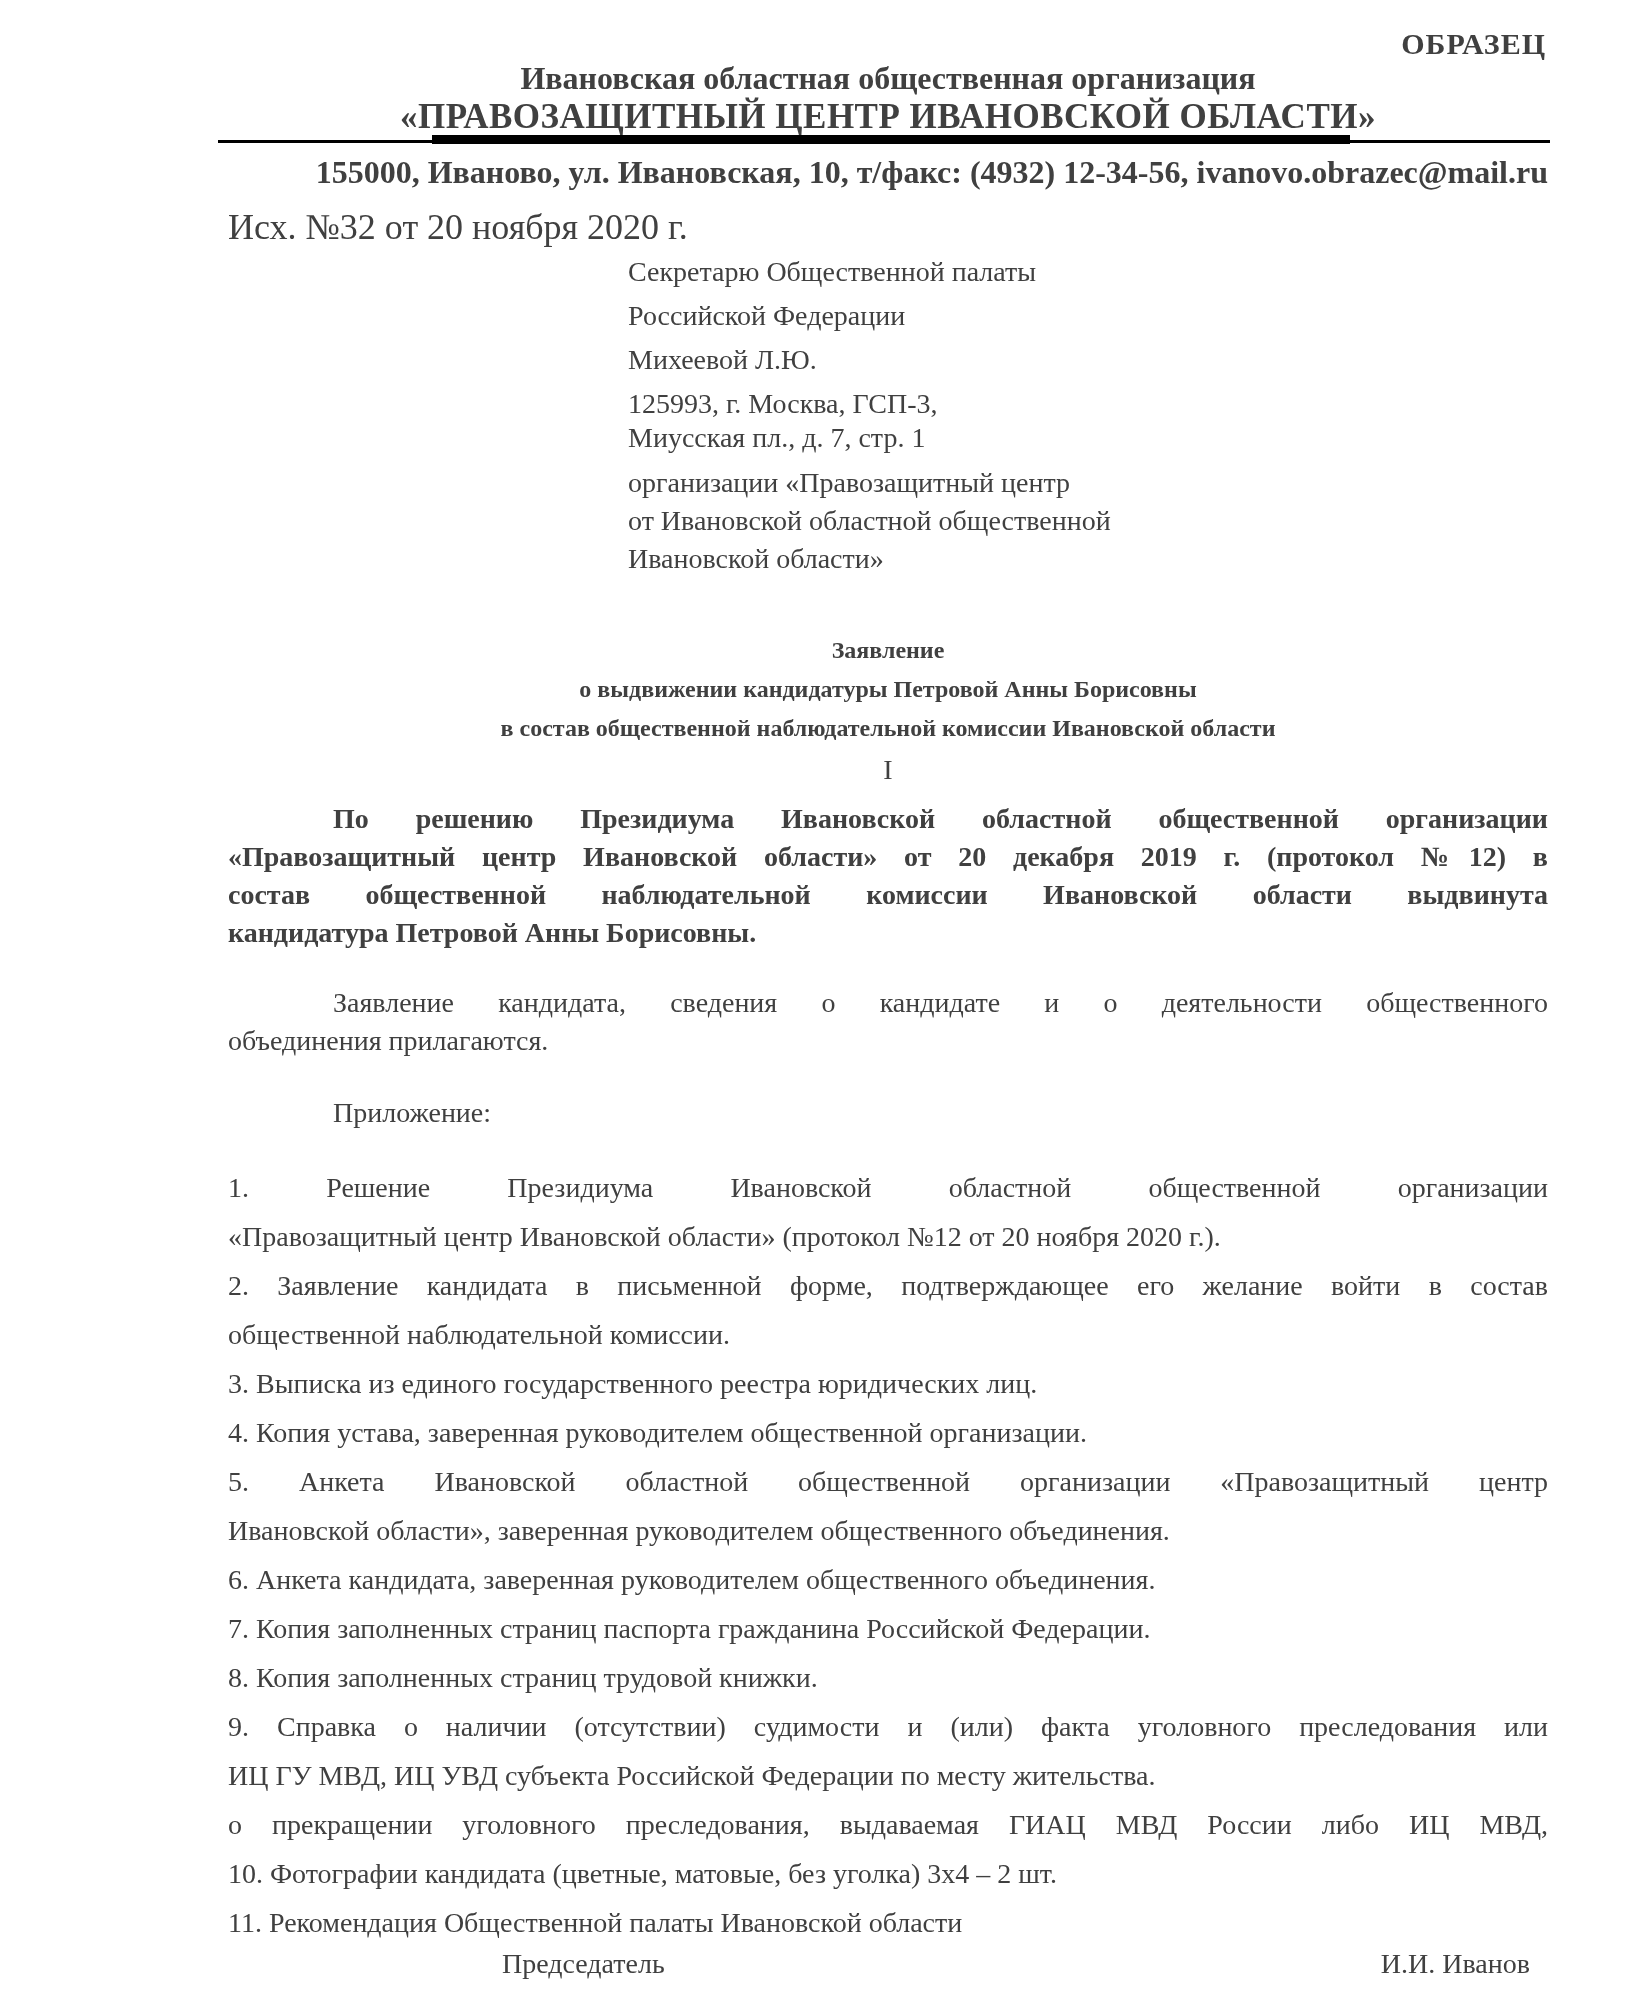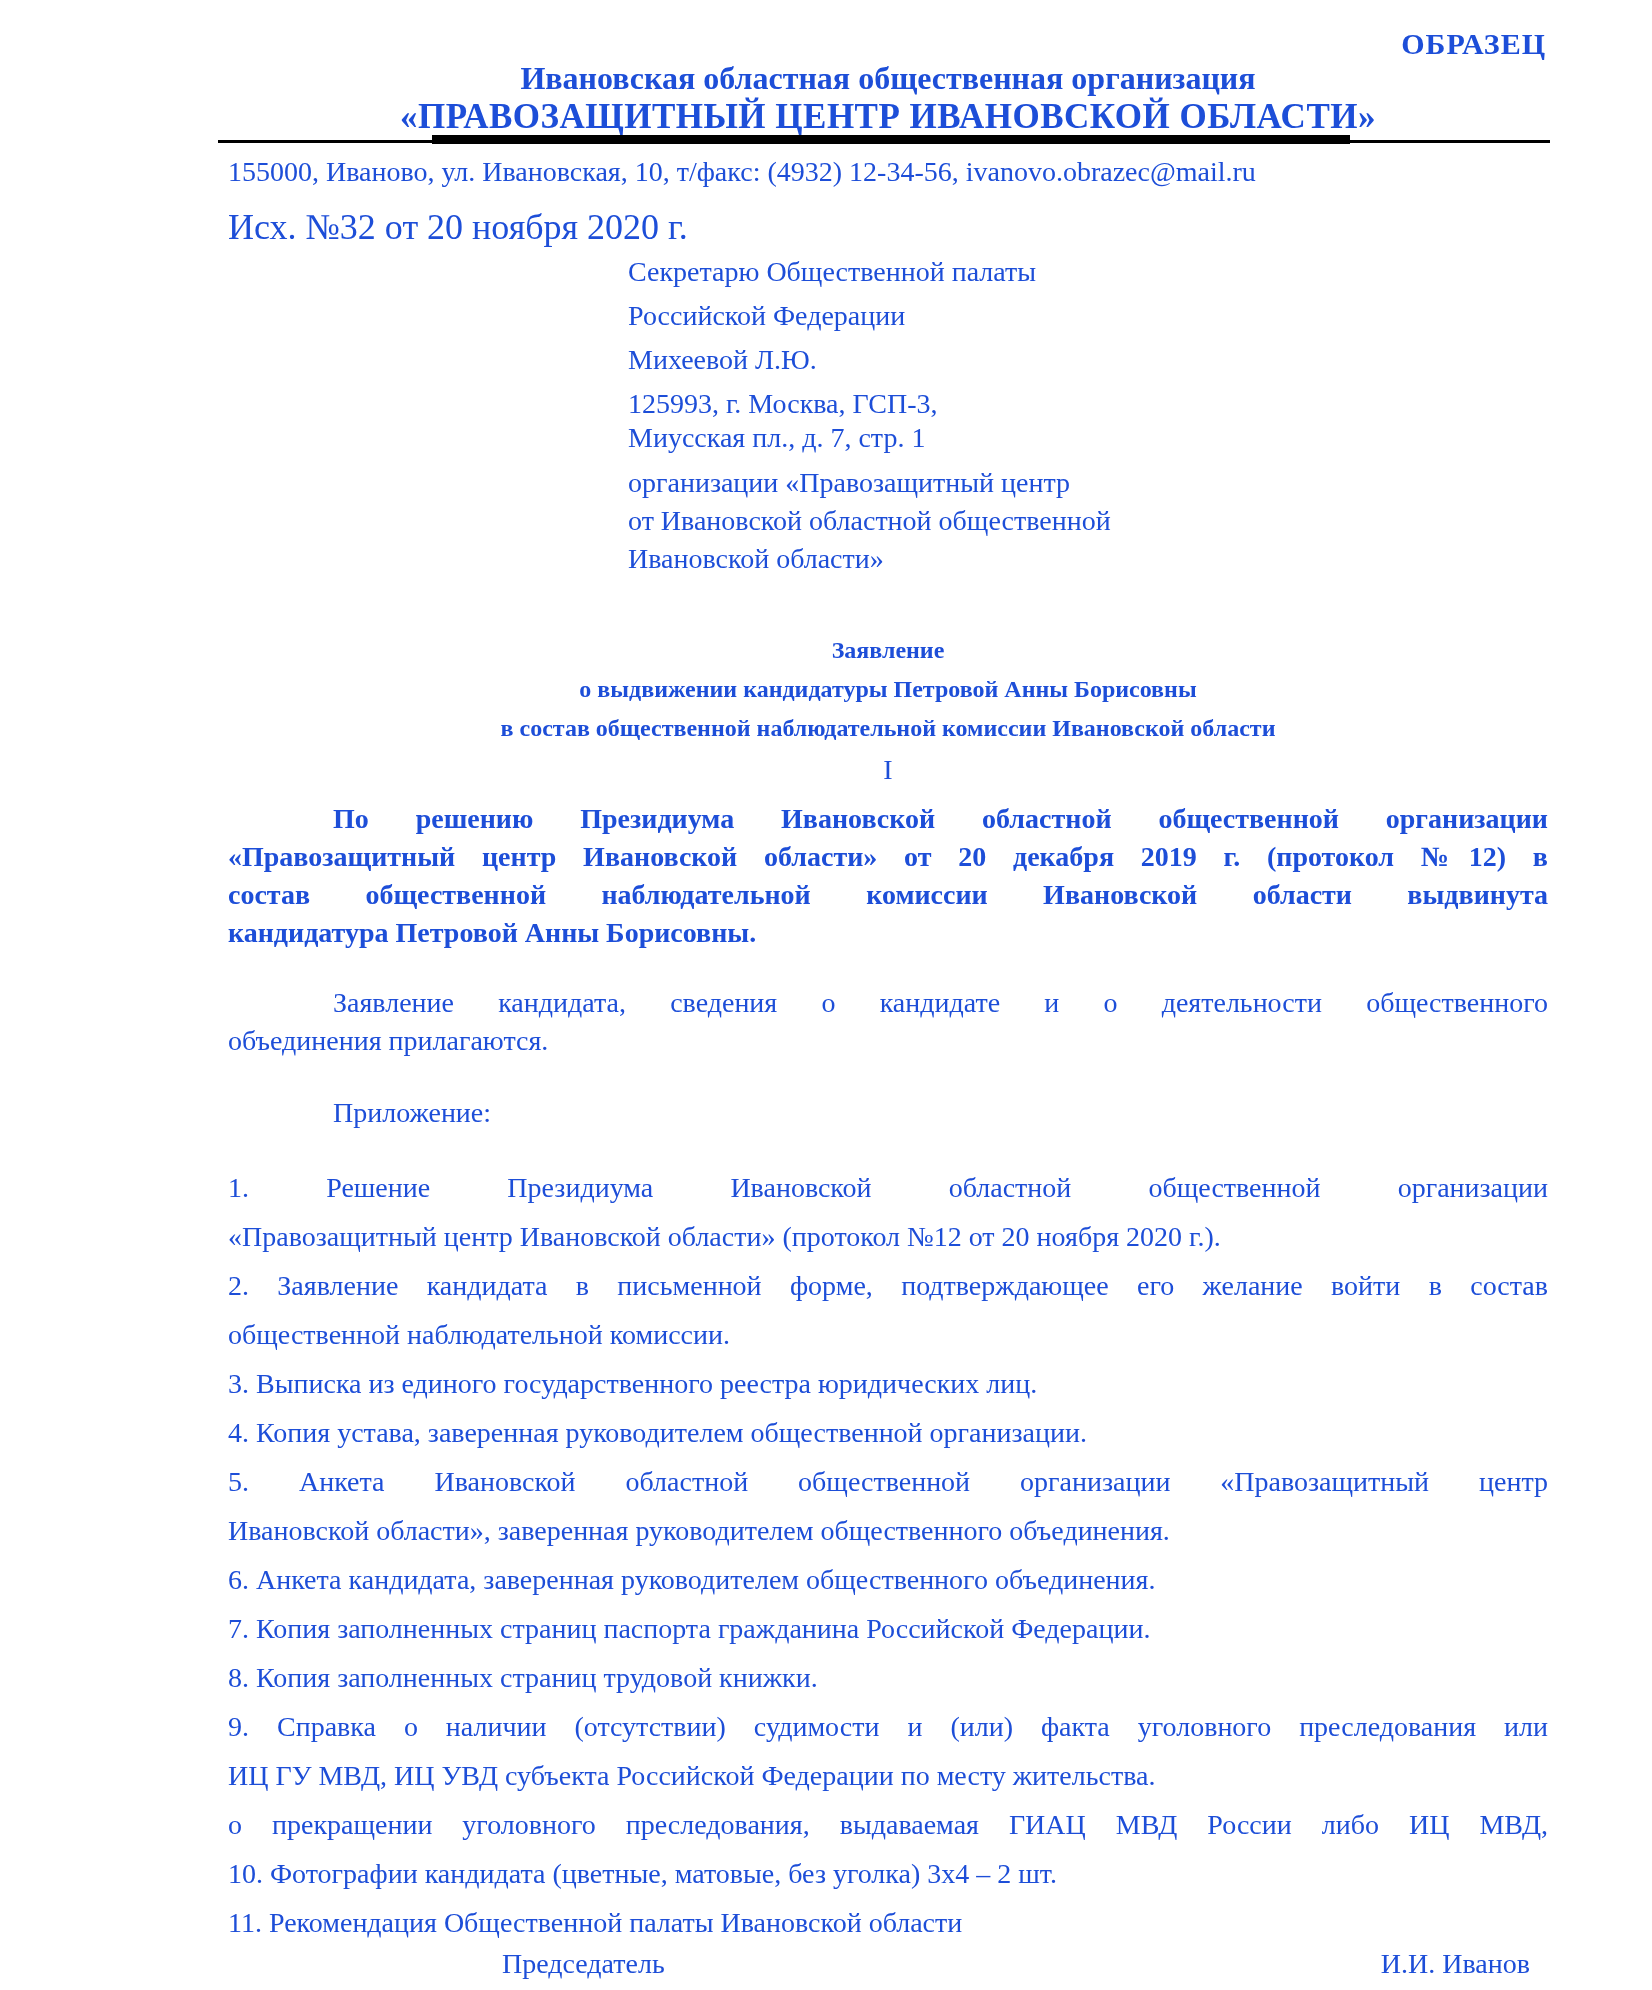--- a/index.html
+++ b/index.html
@@ -1,31 +1,31 @@
 <!DOCTYPE html>
 <html lang="ru"><head>
 <meta charset="utf-8">
 <style>
   html,body{margin:0;padding:0;background:#888;}
   .page{
     position:relative;
     width:1652px;height:1990px;
     background:#ffffff;
     font-family:"Liberation Serif","DejaVu Serif",serif;
-    color:#1d4ed8;
+    color:#404040;
     overflow:hidden;
   }
   .abs{position:absolute;}
   
   .watermark{top:27px;right:106px;font-size:30px;font-weight:bold;letter-spacing:1px;}
   .org1{top:59px;left:228px;width:1320px;text-align:center;font-size:32px;font-weight:bold;line-height:38px;}
   .org2{top:95px;left:228px;width:1320px;text-align:center;font-size:35px;font-weight:bold;line-height:44px;letter-spacing:0.5px;}
   .rule-thin{top:140px;left:218px;width:1332px;height:3px;background:#000;}
   .rule-thick{top:135px;left:432px;width:918px;height:9px;background:#000;}
-  .contacts{top:156px;left:228px;width:1320px;text-align:left;font-size:28px;font-weight:normal;line-height:32px;}
+  .contacts{top:156px;left:228px;width:1320px;text-align:right;font-size:32px;font-weight:bold;line-height:32px;}
   
   .refline{top:210px;left:228px;font-size:36px;line-height:34px;}
   .recipient{top:255px;left:628px;width:948px;text-align:left;font-size:28px;}
   .recipient .rline{line-height:34px;}
   .recipient .rline:nth-child(-n+3){margin-bottom:10px;}
   .recipient .rline:nth-child(4){margin-bottom:0px;}
   .recipient .rline:nth-child(5){margin-bottom:11px;}
   .recipient .rline:nth-child(6),.recipient .rline:nth-child(7){margin-bottom:4px;}
   
   .doc-title{top:631px;left:228px;width:1320px;text-align:center;font-weight:bold;font-size:24px;}

